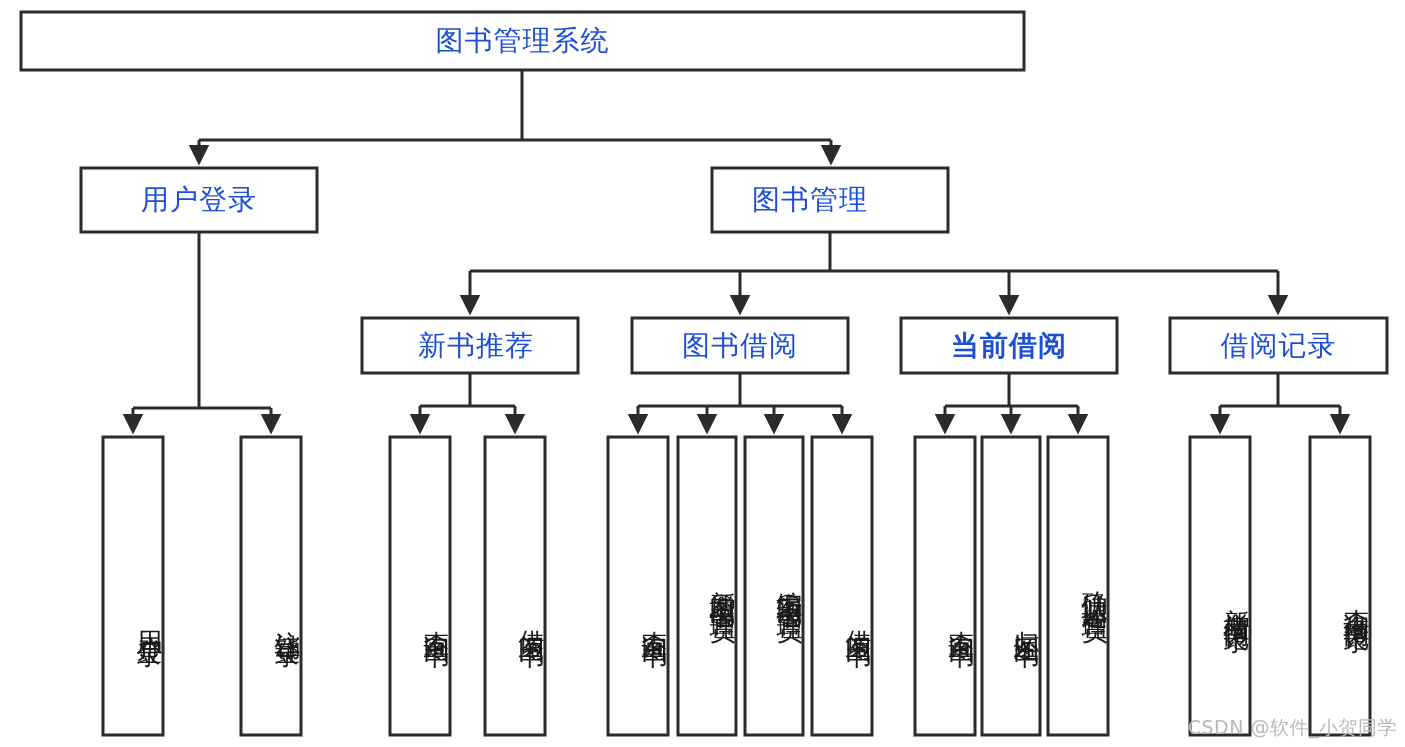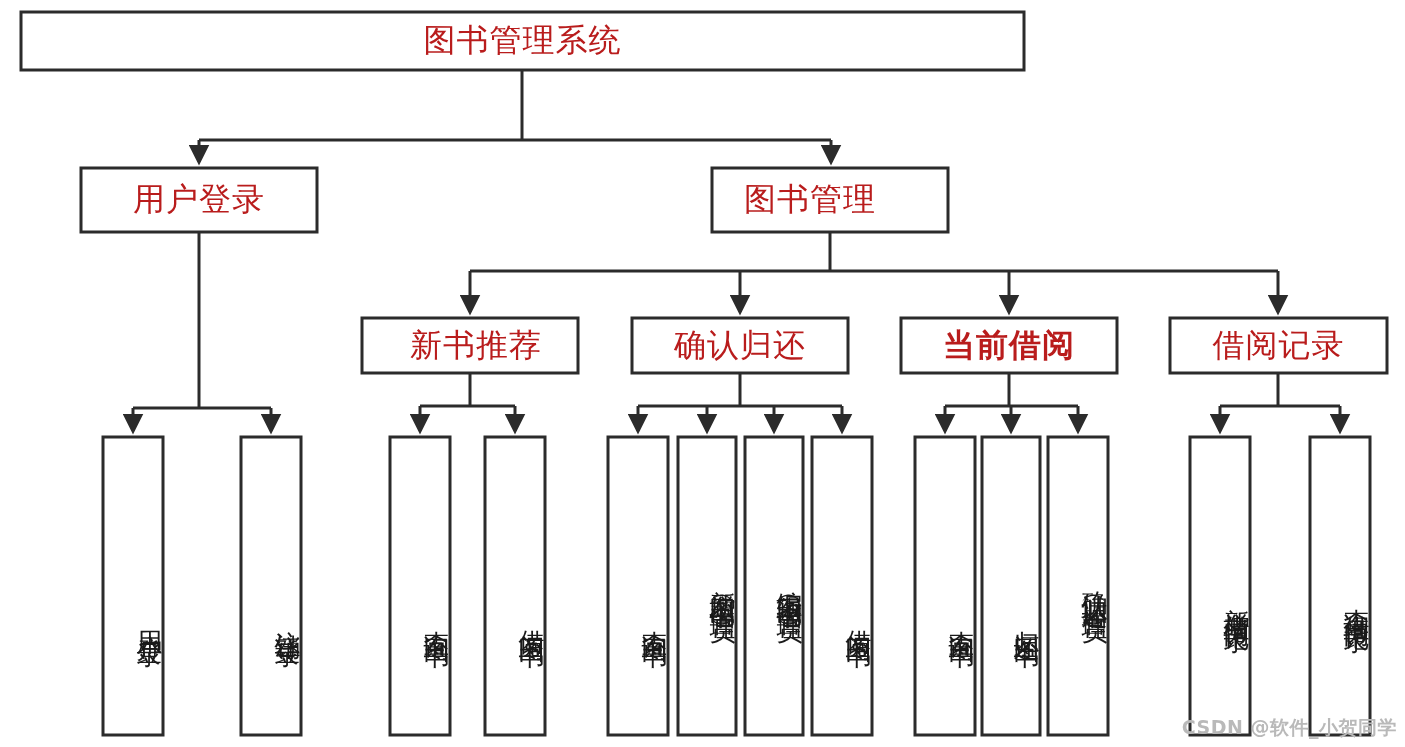--- a/index.html
+++ b/index.html
@@ -23,28 +23,28 @@
     display:flex;
     align-items:flex-start;
     justify-content:center;
     white-space:nowrap;
     user-select:none;
   }
   .htext{
     position:absolute;
     display:flex;align-items:center;justify-content:center;
     font-family:"DejaVu Sans","Liberation Sans",sans-serif;
-    font-size:32px;color:#b91c1c;letter-spacing:1px;
+    font-size:28px;color:#1d4ed8;letter-spacing:1px;
     white-space:nowrap;user-select:none;
   }
   .watermark{
     position:absolute;right:8px;bottom:6px;
     font-family:"DejaVu Sans","Liberation Sans",sans-serif;
     font-size:19px;color:#b9b9b9;letter-spacing:0.5px;
-    white-space:nowrap;user-select:none;font-weight:bold;
+    white-space:nowrap;user-select:none;
   }
 </style>
 </head>
 <body>
 
 <div id="stage">
 
   <svg class="diagram" viewBox="0 0 1405 747">
     <defs>
       <marker id="arrow" viewBox="0 0 12 12" refX="10" refY="6" markerWidth="7" markerHeight="7" orient="auto-start-reverse">
@@ -136,21 +136,21 @@
       <rect class="node-rect" x="1310" y="437" width="60" height="298"></rect>
     </g>
   </svg>
 
   <div class="htext" style="left:21px;  top:12px;  width:1003px; height:58px;">图书管理系统</div>
 
   <div class="htext" style="left:81px;  top:168px; width:236px; height:64px;">用户登录</div>
   <div class="htext" style="left:712px; top:168px; width:196px; height:64px;">图书管理</div>
 
   <div class="htext" style="left:362px; top:318px; width:228px; height:55px;">新书推荐</div>
-  <div class="htext" style="left:632px; top:318px; width:216px; height:55px;">确认归还</div>
+  <div class="htext" style="left:632px; top:318px; width:216px; height:55px;">图书借阅</div>
   <div class="htext" style="left:901px; top:318px; width:216px; height:55px;font-weight:bold;">当前借阅</div>
   <div class="htext" style="left:1170px;top:318px; width:217px; height:55px;">借阅记录</div>
 
   <div class="vtext" style="left:103px; top:505px; width:60px;  height:225px;">用户登录</div>
   <div class="vtext" style="left:241px; top:505px; width:60px;  height:225px;">注销登录</div>
 
   <div class="vtext" style="left:390px; top:505px; width:60px;  height:225px;">查询图书</div>
   <div class="vtext" style="left:485px; top:505px; width:60px;  height:225px;">借阅图书</div>
 
   <div class="vtext" style="left:608px; top:505px; width:60px;  height:225px;">查询图书</div>

